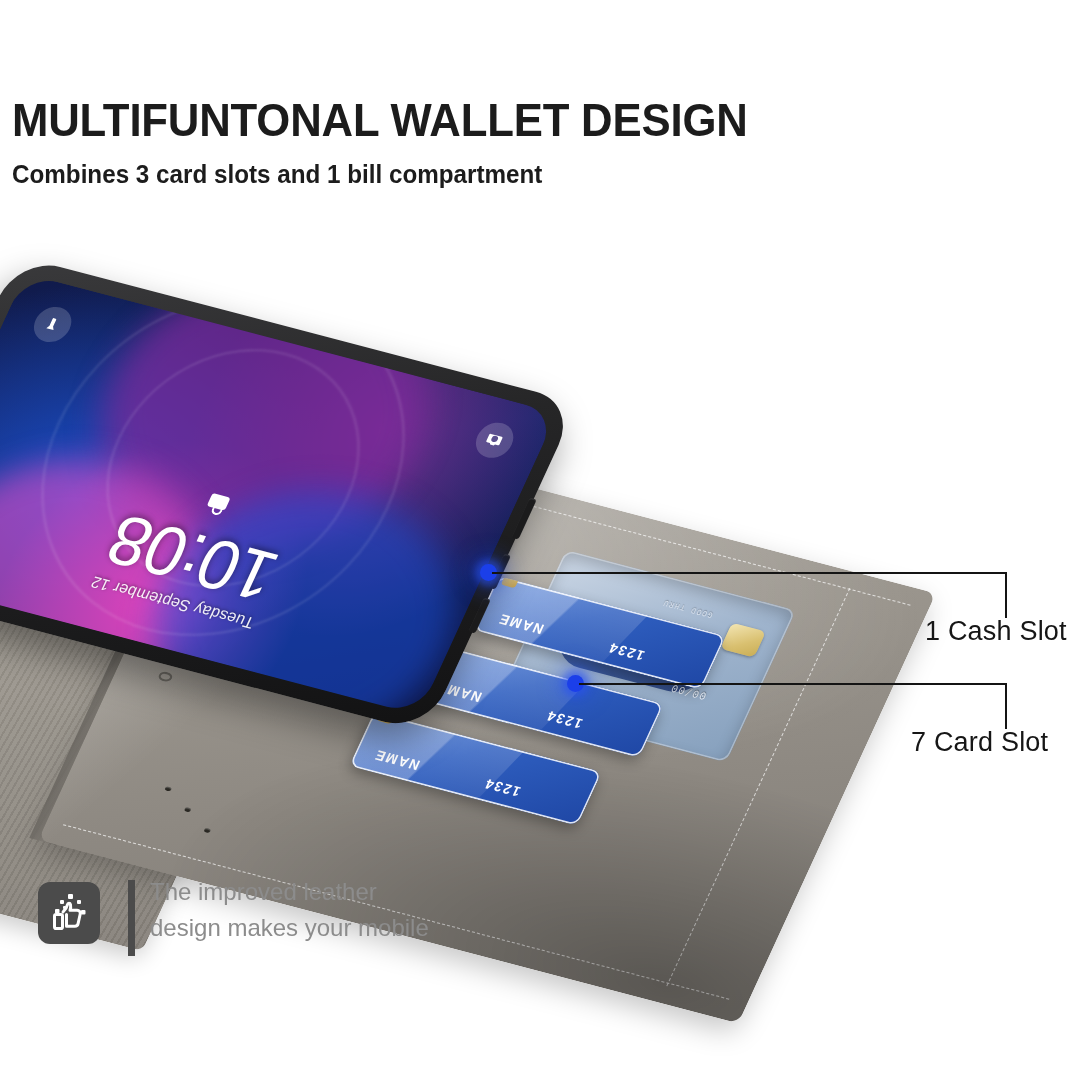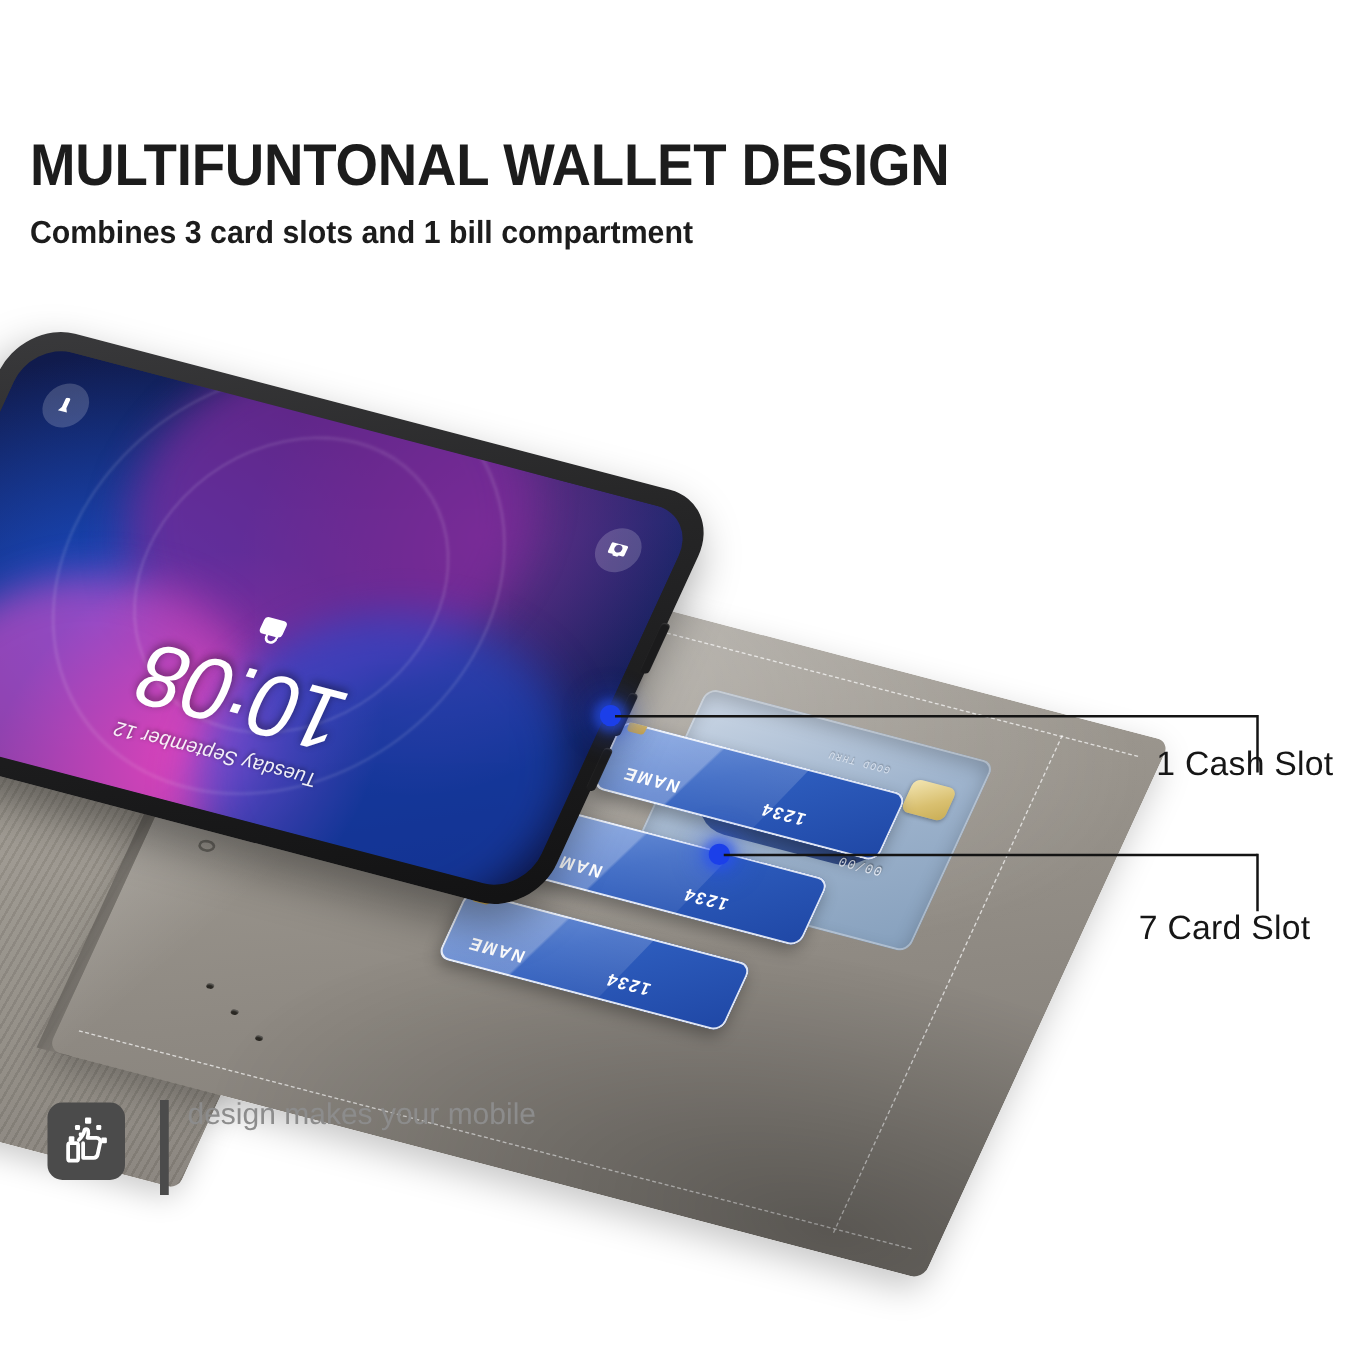--- a/index.html
+++ b/index.html
@@ -1,21 +1,21 @@
 <!DOCTYPE html>
 <html><head>
 <meta charset="utf-8">
 <title>Multifuntonal Wallet Design</title>
 <style>
   * { margin:0; padding:0; box-sizing:border-box; }
   html,body { width:1080px; height:1080px; background:#ffffff; overflow:hidden; }
   body { font-family:"Liberation Sans", sans-serif; position:relative; }
 
   
-  #header { position:absolute; left:24px; top:96px; width:1000px;margin-top:12px; }
+  #header { position:absolute; left:12px; top:96px; width:1000px; }
   #title {
     font-family:"Liberation Sans", sans-serif;
     font-weight:700; font-size:47px; letter-spacing:-0.2px;
     color:#1c1c1c; line-height:1.0; white-space:nowrap;
     transform:scaleX(0.93); transform-origin:left center;
   }
   #subtitle {
     font-family:"Liberation Sans", sans-serif;
     font-weight:700; font-size:25.5px; color:#1c1c1c;
     margin-top:17px; white-space:nowrap;
@@ -328,35 +328,36 @@
 
   <div class="dot" style="left:480px; top:314px;"></div>
   <div class="cline h" style="left:492px; top:322px; width:514px;"></div>
   <div class="cline v" style="left:1005px; top:322px; height:46px;"></div>
 
   <div class="dot" style="left:567px; top:425px;"></div>
   <div class="cline h" style="left:579px; top:433px; width:427px;"></div>
   <div class="cline v" style="left:1005px; top:433px; height:46px;"></div>
 </div>
 
-<div class="clabel" style="left:925px; top:596px;">1 Cash Slot</div>
+<div class="clabel" style="left:925px; top:616px;">1 Cash Slot</div>
 <div class="clabel" style="left:911px; top:727px;">7 Card Slot</div>
 
 <div id="feature">
   <div id="feature-icon">
     <svg viewBox="0 0 62 62" width="62" height="62" aria-hidden="true">
       <g fill="#ffffff">
         <rect x="30" y="12" width="5" height="5" rx="1"></rect>
         <rect x="39" y="18" width="4" height="4" rx="1"></rect>
         <rect x="22" y="18" width="4" height="4" rx="1"></rect>
         <rect x="17" y="27" width="4.5" height="4.5" rx="1"></rect>
         <rect x="43" y="28" width="4.5" height="4.5" rx="1"></rect>
         <rect x="25" y="24" width="3" height="3" rx="1"></rect>
       </g>
       <path d="M25 30c2-2 4-4.5 4.5-7.5.3-1.7 2.6-1.7 3 0 .4 2 .2 4-.5 5.8h7.2c2 0 3.4 1.8 3 3.7l-2.1 9.6c-.3 1.5-1.7 2.6-3.2 2.6H28.5V32.5" fill="none" stroke="#ffffff" stroke-width="3" stroke-linejoin="round" stroke-linecap="round"></path>
       <rect x="16.5" y="32.5" width="8" height="14" rx="1.6" fill="none" stroke="#ffffff" stroke-width="3"></rect>
     </svg>
   </div>
   <div id="feature-divider"></div>
   <div id="feature-text">
+    <div>The improved leather</div>
     <div>design makes your mobile</div>
   </div>
 </div>
 
 </body></html>

